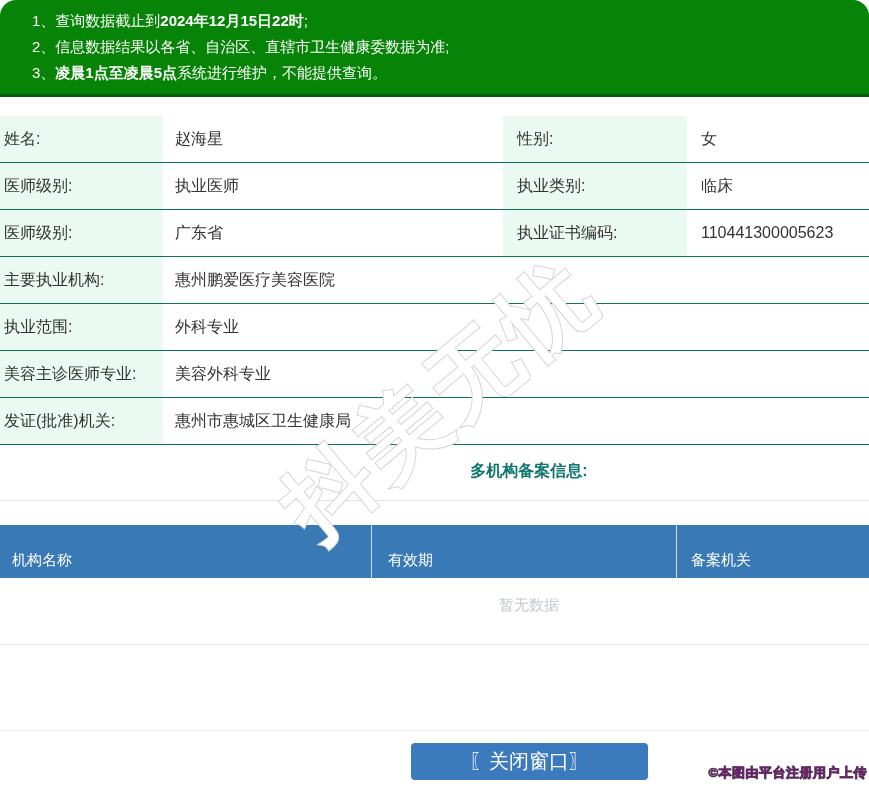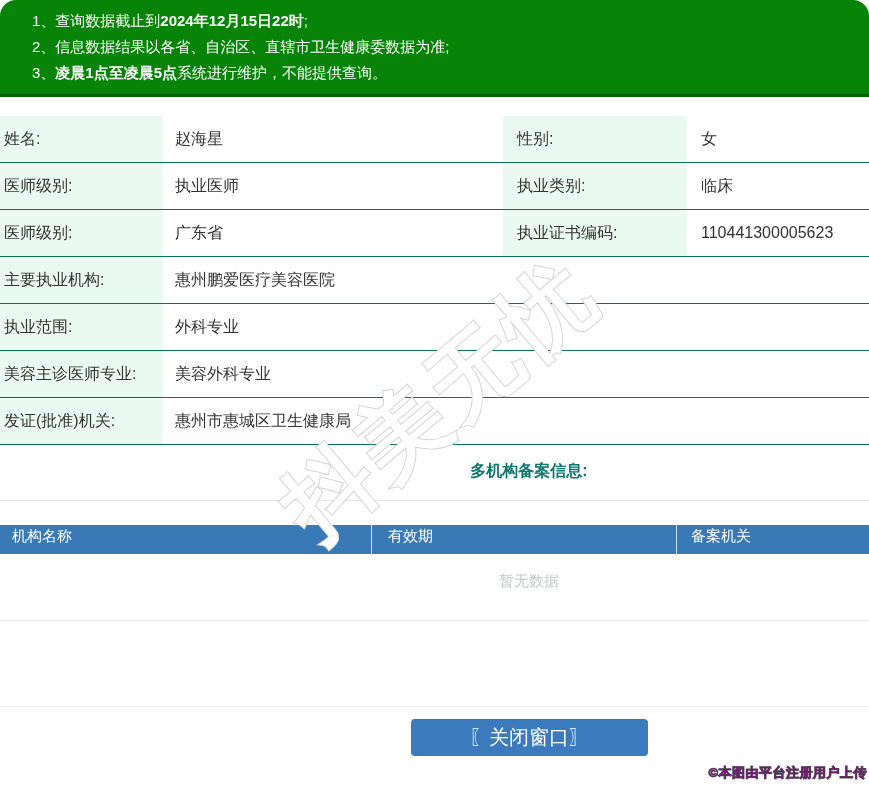--- a/index.html
+++ b/index.html
@@ -33,21 +33,21 @@
   .dvalue.wide{flex:1;}
   .drow span{position:relative;z-index:2;}
 
   
   .org-heading{padding:16px 0 18px;text-align:center;border-bottom:1px solid var(--light-border);}
   .org-heading span{position:relative;z-index:2;font-size:16px;font-weight:bold;color:#0f766e;}
   .gap-mid{height:24px;}
 
   
   .org-header{display:flex;background:var(--blue-header);color:#fff;}
-  .hcell{padding:0 0 8px 12px;font-size:15px;line-height:21px;}
+  .hcell{padding:24px 0 8px 12px;font-size:15px;line-height:21px;}
   .hcell0{width:372px;border-right:1px solid rgba(255,255,255,0.75);}
   .hcell1{width:305px;border-right:1px solid rgba(255,255,255,0.75);padding-left:16px;}
   .hcell2{flex:1;padding-left:14px;}
 
   
   .empty-row{padding:18px 0 29px;text-align:center;border-bottom:1px solid #e8e8e8;
     font-size:15px;color:var(--empty-gray);}
 
   .spacer{height:85px;}
 

